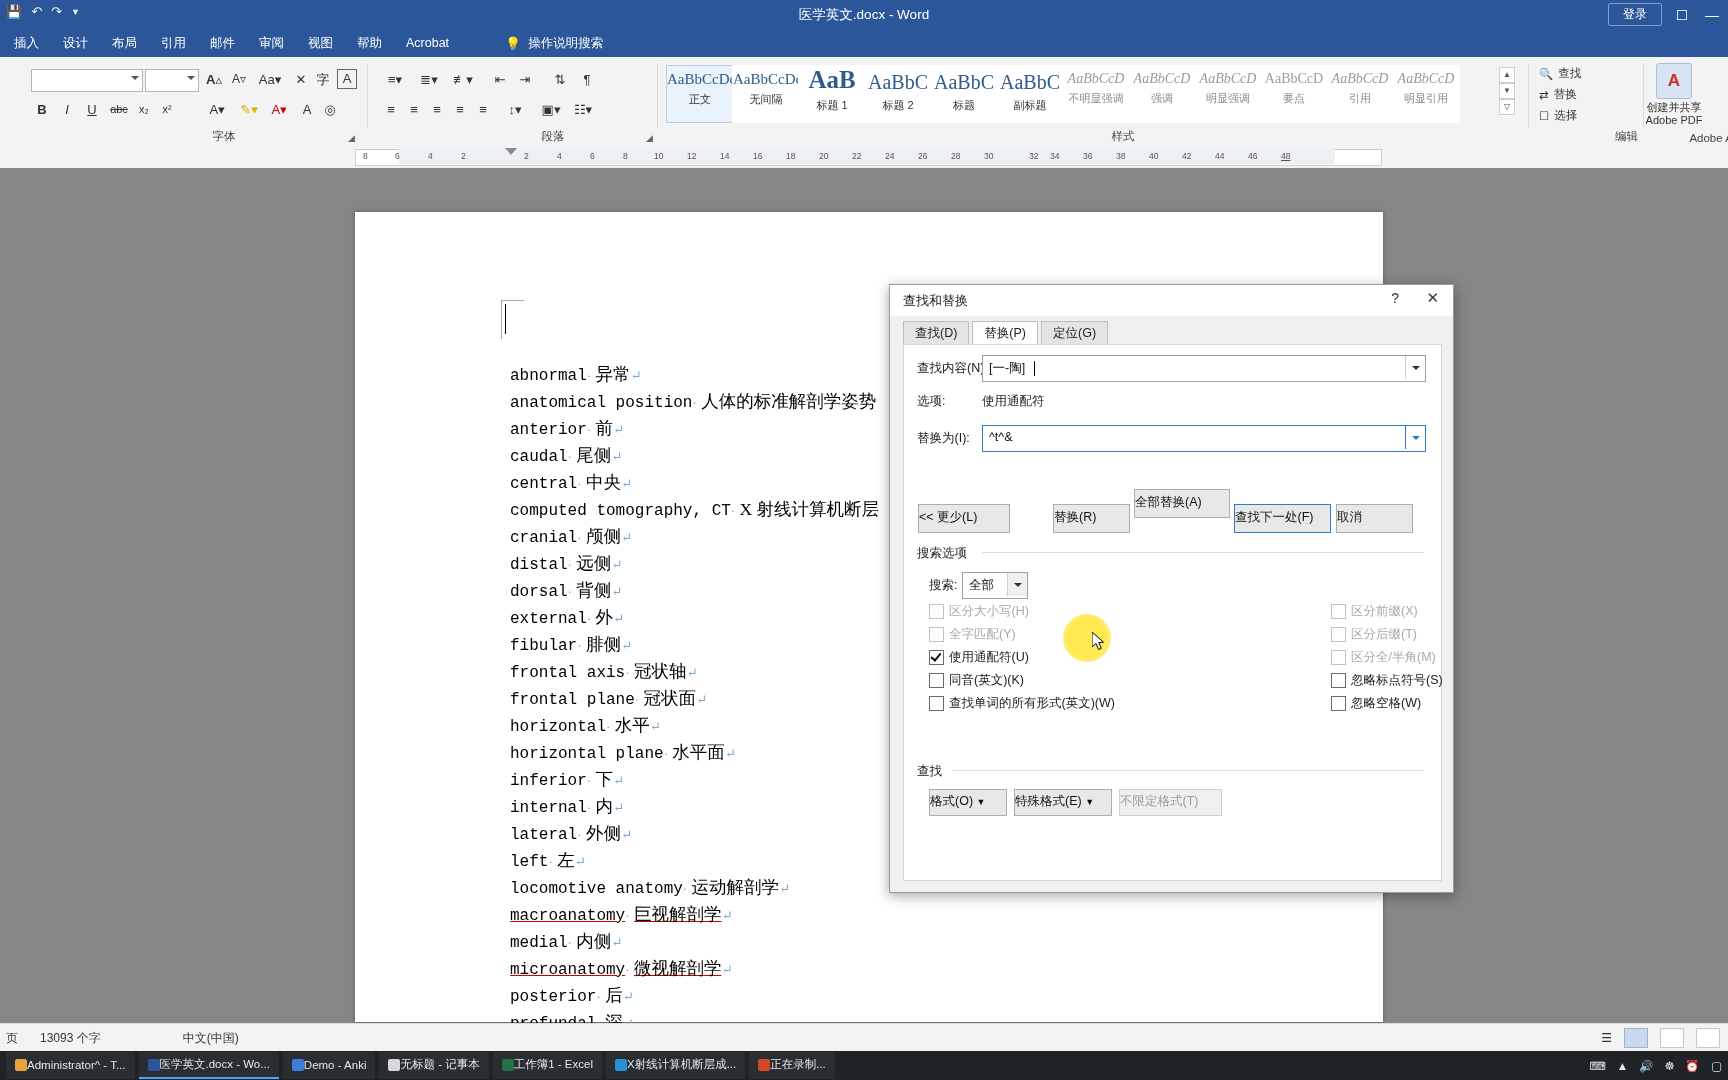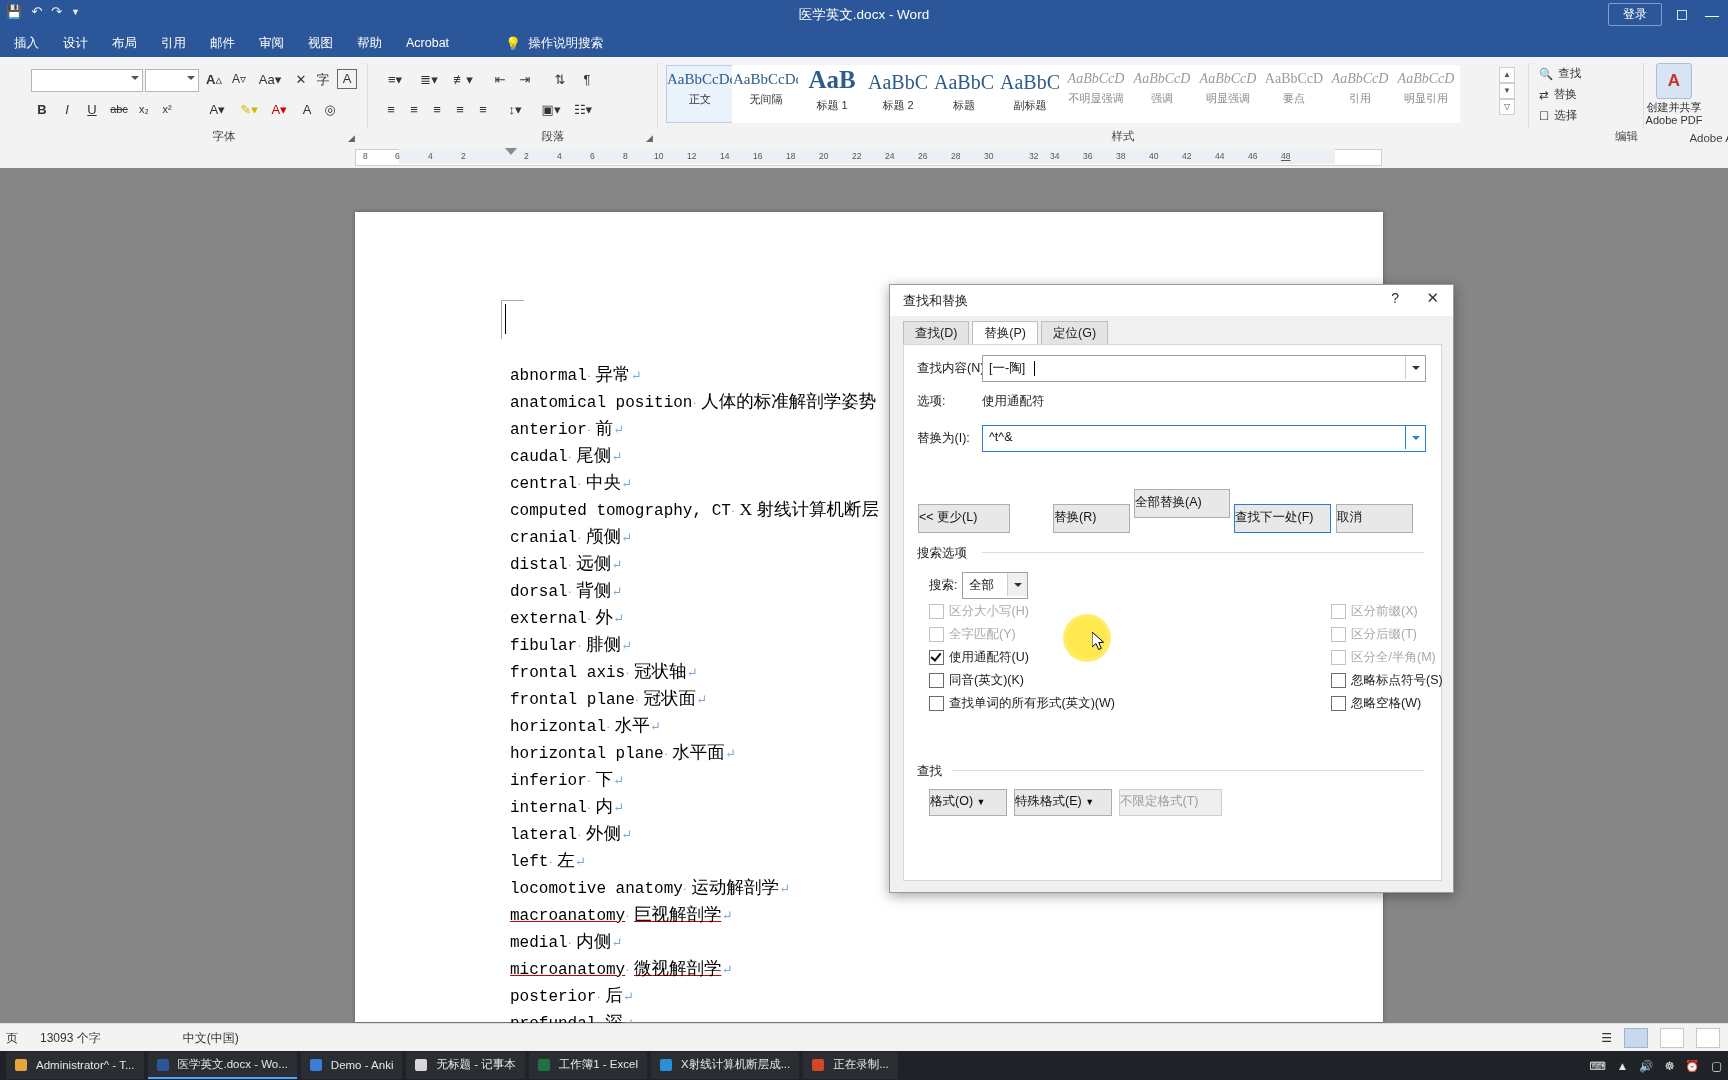--- a/index.html
+++ b/index.html
@@ -127,21 +127,21 @@
   
   .statusbar{position:absolute;left:0;top:1023px;width:1728px;height:28px;background:#f3f3f3;border-top:1px solid #dcdcdc;font-size:12px;color:#333;}
   .statusbar .l{position:absolute;left:6px;top:6px;display:flex;gap:22px;align-items:center;}
   .statusbar .r{position:absolute;right:8px;top:4px;display:flex;gap:12px;align-items:center;}
   .viewbtn{width:22px;height:18px;border:1px solid #c8c8c8;background:#fff;position:relative;}
   .viewbtn.act{background:#c9d8ec;border-color:#9bb4d4;}
 
   
   .taskbar{position:absolute;left:0;top:1051px;width:1728px;height:29px;background:#1f2226;}
   .tasks{position:absolute;left:6px;top:0;height:29px;display:flex;align-items:center;gap:4px;}
-  .task{display:flex;align-items:center;gap:9px;height:25px;padding:0 9px;color:#e6e6e6;font-size:11.5px;background:#2a2e33;border-bottom:2px solid transparent;white-space:nowrap;}
+  .task{display:flex;align-items:center;gap:0;height:25px;padding:0 9px;color:#e6e6e6;font-size:11.5px;background:#2a2e33;border-bottom:2px solid transparent;white-space:nowrap;}
   .task .sq{width:12px;height:12px;border-radius:2px;}
   .tray{position:absolute;right:6px;top:0;height:29px;display:flex;align-items:center;gap:11px;color:#e6e6e6;font-size:11.5px;}
 </style>
 </head>
 <body>
 
 <div class="app">
 
   <div class="titlebar">
     <div class="qat">

